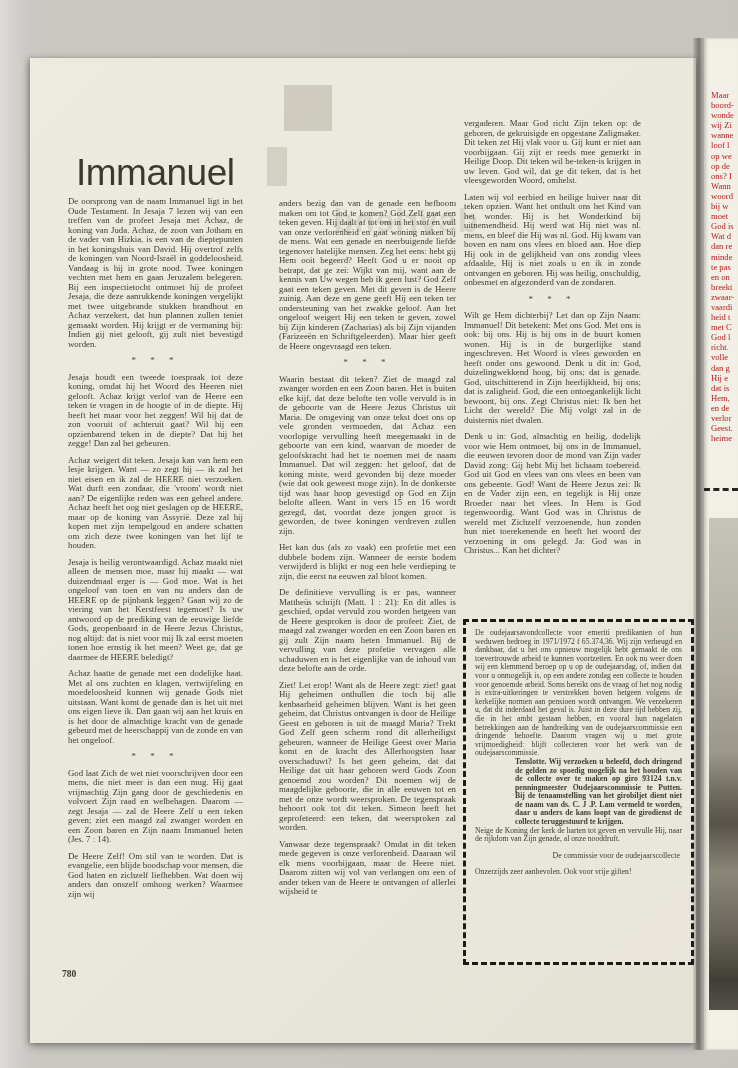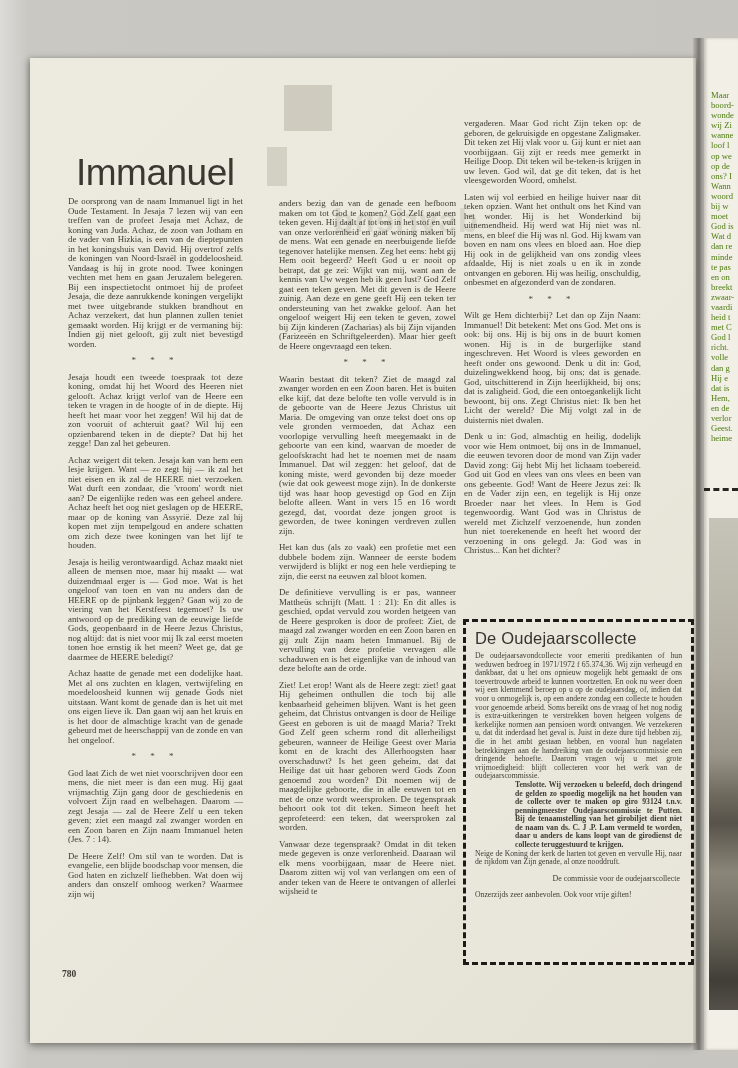--- a/index.html
+++ b/index.html
@@ -56,21 +56,21 @@
   .collecte p.bold{font-weight:bold;margin-left:40px;}
   .collecte p.sig{text-align:right;margin:8px 2px 8px 0;font-size:7.9px;}
   .collecte p.post{text-align:left;}
   .page-gap{
     position:absolute;left:693px;top:38px;width:13px;height:1012px;
     background:linear-gradient(90deg,rgba(58,55,46,.10),rgba(58,55,46,.55) 45%,rgba(58,55,46,.25) 70%,rgba(58,55,46,.05));
   }
   .sliver{
     position:absolute;left:704px;top:38px;width:34px;height:1012px;
     background:#f1efe6;box-shadow:inset 2px 0 3px rgba(60,57,48,.25);
-    overflow:hidden;color:#4d7c0f;
+    overflow:hidden;color:#b91c1c;
   }
   .sliver-text{
     position:absolute;left:7px;top:52px;width:30px;
     font-size:8.6px;line-height:10.1px;white-space:pre-line;
   }
   .sliver-dash{
     position:absolute;left:0;top:450px;width:100%;height:0;
     border-top:3px dashed #26251f;
   }
   .sliver-photo{
@@ -112,21 +112,20 @@
 
   <div class="col col-3">
     <p>vergaderen. Maar God richt Zijn teken op: de geboren, de gekruisigde en opgestane Zaligmaker. Dit teken zet Hij vlak voor u. Gij kunt er niet aan voorbijgaan. Gij zijt er reeds mee gemerkt in Heilige Doop. Dit teken wil be-teken-is krijgen in uw leven. God wil, dat ge dit teken, dat is het vleesgeworden Woord, omhelst.</p>
     <p>Laten wij vol eerbied en heilige huiver naar dit teken opzien. Want het onthult ons het Kind van het wonder. Hij is het Wonderkind bij uitnemendheid. Hij werd wat Hij niet was nl. mens, en bleef die Hij was nl. God. Hij kwam van boven en nam ons vlees en bloed aan. Hoe diep Hij ook in de gelijkheid van ons zondig vlees afdaalde, Hij is niet zoals u en ik in zonde ontvangen en geboren. Hij was heilig, onschuldig, onbesmet en afgezonderd van de zondaren.</p>
     <div class="sep">* * *</div>
     <p>Wilt ge Hem dichterbij? Let dan op Zijn Naam: Immanuel! Dit betekent: Met ons God. Met ons is ook: bij ons. Hij is bij ons in de buurt komen wonen. Hij is in de burgerlijke stand ingeschreven. Het Woord is vlees geworden en heeft onder ons gewoond. Denk u dit in: God, duizelingwekkend hoog, bij ons; dat is genade. God, uitschitterend in Zijn heerlijkheid, bij ons; dat is zaligheid. God, die een ontoegankelijk licht bewoont, bij ons. Zegt Christus niet: Ik ben het Licht der wereld? Die Mij volgt zal in de duisternis niet dwalen.</p>
     <p>Denk u in: God, almachtig en heilig, dodelijk voor wie Hem ontmoet, bij ons in de Immanuel, die eeuwen tevoren door de mond van Zijn vader David zong: Gij hebt Mij het lichaam toebereid. God uit God en vlees van ons vlees en been van ons gebeente. God! Want de Heere Jezus zei: Ik en de Vader zijn een, en tegelijk is Hij onze Broeder naar het vlees. In Hem is God tegenwoordig. Want God was in Christus de wereld met Zichzelf verzoenende, hun zonden hun niet toerekenende en heeft het woord der verzoening in ons gelegd. Ja: God was in Christus... Kan het dichter?</p>
   </div>
 
   <div class="collecte">
-    <h2>De Oudejaarscollecte</h2>
     <p>De oudejaarsavondcollecte voor emeriti predikanten of hun weduwen bedroeg in 1971/1972 f 65.374,36. Wij zijn verheugd en dankbaar, dat u het ons opnieuw mogelijk hebt gemaakt de ons toevertrouwde arbeid te kunnen voortzetten. En ook nu weer doen wij een klemmend beroep op u op de oudejaarsdag, of, indien dat voor u onmogelijk is, op een andere zondag een collecte te houden voor genoemde arbeid. Soms bereikt ons de vraag of het nog nodig is extra-uitkeringen te verstrekken boven hetgeen volgens de kerkelijke normen aan pensioen wordt ontvangen. We verzekeren u, dat dit inderdaad het geval is. Juist in deze dure tijd hebben zij, die in het ambt gestaan hebben, en vooral hun nagelaten betrekkingen aan de handreiking van de oudejaarscommissie een dringende behoefte. Daarom vragen wij u met grote vrijmoedigheid: blijft collecteren voor het werk van de oudejaarscommissie.</p>
     <p class="bold">Tenslotte. Wij verzoeken u beleefd, doch dringend de gelden zo spoedig mogelijk na het houden van de collecte over te maken op giro 93124 t.n.v. penningmeester Oudejaarscommissie te Putten. Bij de tenaamstelling van het girobiljet dient niet de naam van ds. C. J .P. Lam vermeld te worden, daar u anders de kans loopt van de girodienst de collecte teruggestuurd te krijgen.</p>
     <p>Neige de Koning der kerk de harten tot geven en vervulle Hij, naar de rijkdom van Zijn genade, al onze nooddruft.</p>
     <p class="sig">De commissie voor de oudejaarscollecte</p>
     <p class="post">Onzerzijds zeer aanbevolen. Ook voor vrije giften!</p>
   </div>
 
   <div class="pagenum">780</div>
 </div>
 

